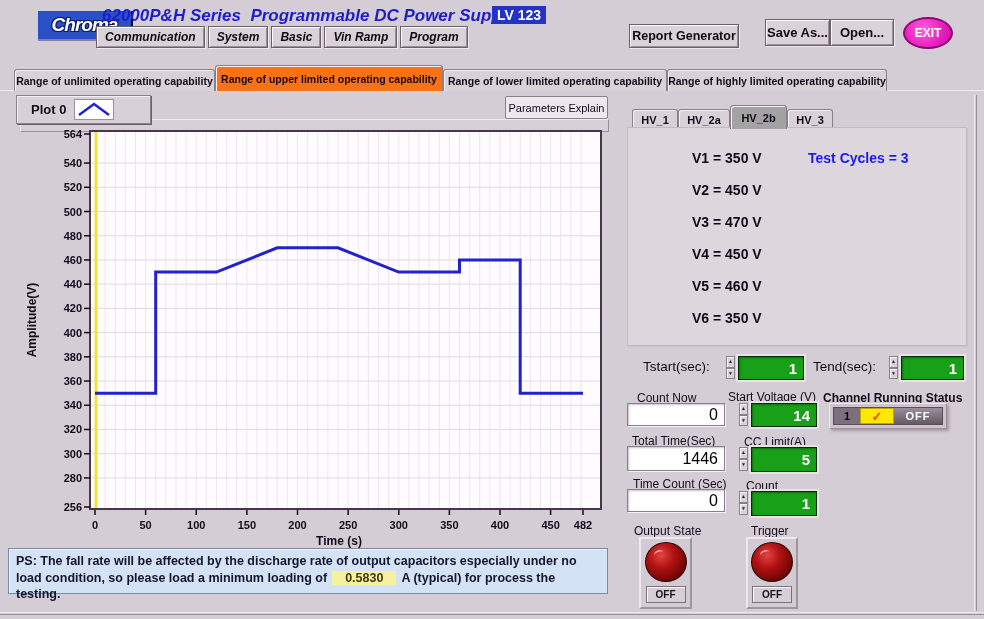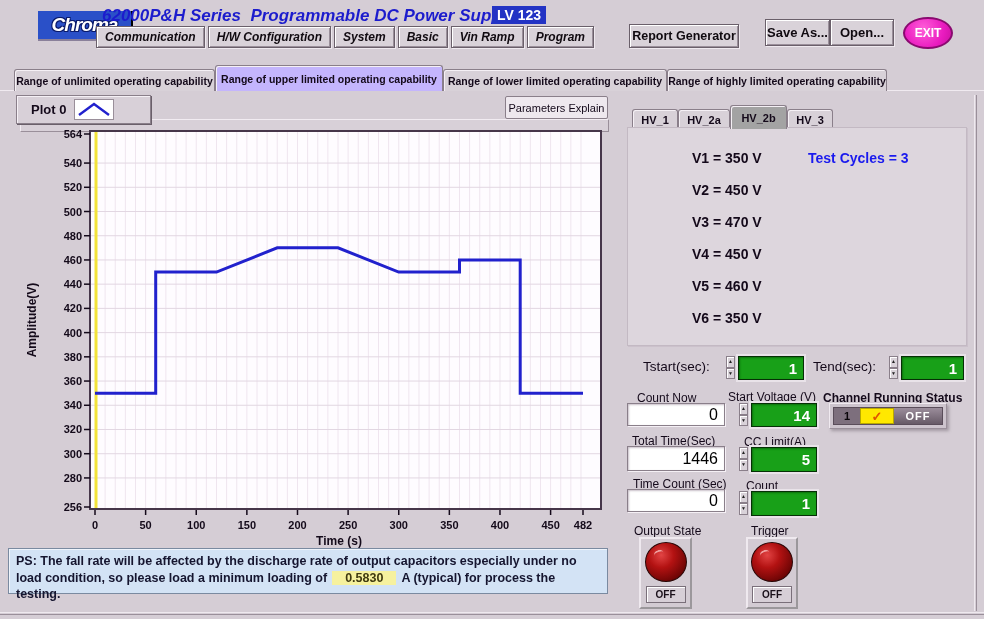--- a/index.html
+++ b/index.html
@@ -20,21 +20,21 @@
   .menu-row{display:flex;gap:3px;font-style:italic;}
   .menu-row .b3d{height:20px;padding:0 8px;font-size:12px;}
   .exit-btn{background:radial-gradient(circle at 40% 35%,#ff5fd9,#ea1cc0 60%,#c80fa0);
         border:2px solid #8a0a70;border-radius:50%;color:#fff;font-weight:bold;font-size:12px;
         display:flex;align-items:center;justify-content:center;}
   
   .tab{position:absolute;background:#d8d1d8;border:1px solid #8a7f8a;border-bottom:none;
        border-radius:3px 3px 0 0;box-shadow:inset 1px 1px 0 #f5f0f5;
        font-size:10.5px;font-weight:600;text-align:center;overflow:hidden;white-space:nowrap;
        display:flex;align-items:center;justify-content:center;margin-left:6px;}
-  .tab.active{background:#c4b5fd;z-index:3;}
+  .tab.active{background:#f97316;z-index:3;}
   .tabline{position:absolute;left:0;top:90px;width:984px;border-top:1px solid #f0eaf0;}
   
   .plot-legend{background:#d8d0d8;border:1px solid #8a7f8a;box-shadow:inset 1px 1px 0 #f5f0f5,1px 1px 0 #6a5f6a;
        display:flex;align-items:center;gap:8px;padding:0 6px 0 14px;font-weight:bold;font-size:13px;z-index:2;}
   .legend-glyph{background:#fff;border:1px solid #9a8f9a;width:38px;height:19px;display:flex;align-items:center;justify-content:center;}
   .plot-strip{background:#d8d0d8;border:1px solid #9a8f9a;border-top-color:#f2ecf2;border-left-color:#f2ecf2;}
   .param-btn{background:#eee8ee;border:1px solid #8a7f8a;border-radius:2px;font-size:11px;
        display:flex;align-items:center;justify-content:center;}
   
   .tick{font:bold 11px "Liberation Sans",sans-serif;fill:#140a1a;}
@@ -87,21 +87,20 @@
 <body>
 
 <div id="app">
 
   <div class="abs logo" style="left:2px;top:11px;width:93px;height:28px;">Chroma</div>
   <div class="abs title" style="left:102px;top:6px;">62000P&amp;H Series  Programmable DC Power Supply</div>
   <div class="abs badge" style="left:492px;top:6px;">LV 123</div>
 
   <div class="abs menu-row" style="left:96px;top:26px;">
     <div class="b3d">Communication</div>
-    <div class="b3d">H/W Configuration</div>
     <div class="b3d">System</div>
     <div class="b3d">Basic</div>
     <div class="b3d">Vin Ramp</div>
     <div class="b3d">Program</div>
   </div>
 
   <div class="abs b3d" style="left:629px;top:24px;width:108px;height:22px;font-size:12.5px;">Report Generator</div>
   <div class="abs b3d" style="left:765px;top:19px;width:63px;height:25px;font-size:13px;">Save As...</div>
   <div class="abs b3d" style="left:830px;top:19px;width:62px;height:25px;font-size:13px;">Open...</div>
   <div class="abs exit-btn" style="left:903px;top:17px;width:46px;height:28px;">EXIT</div>

